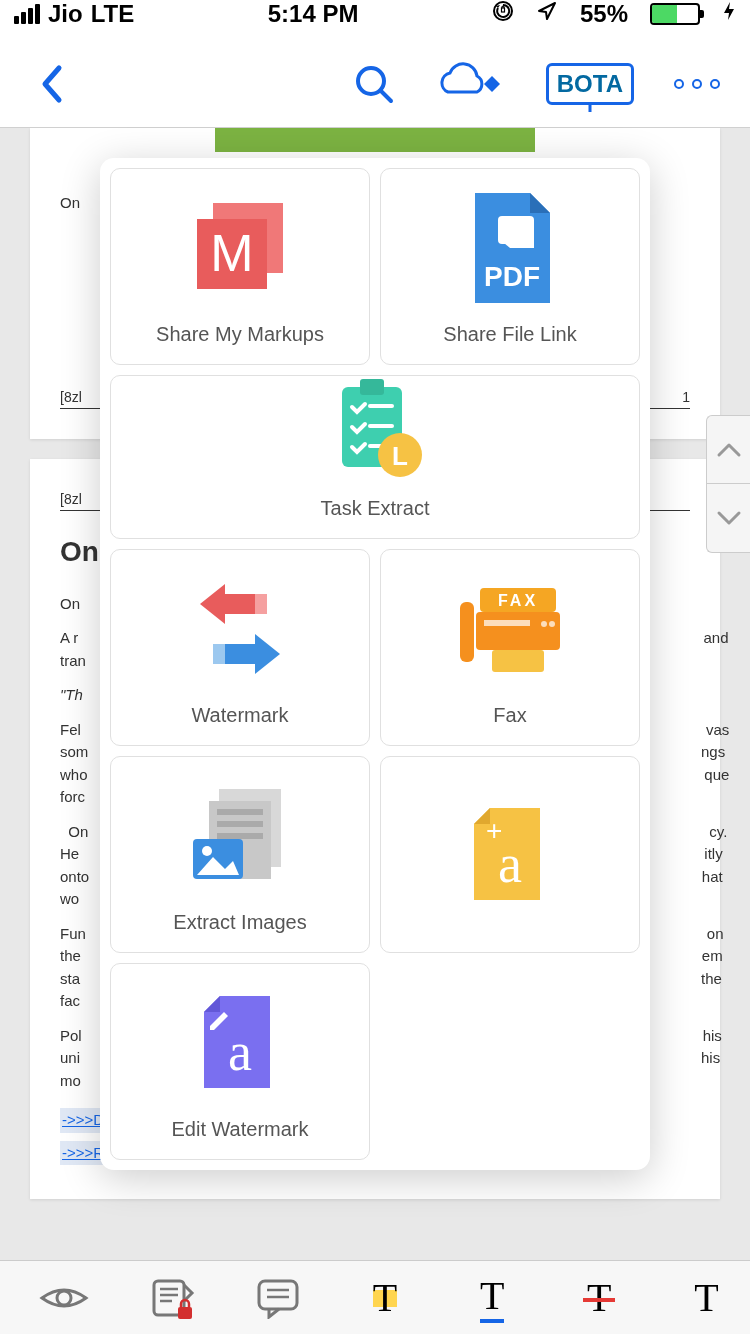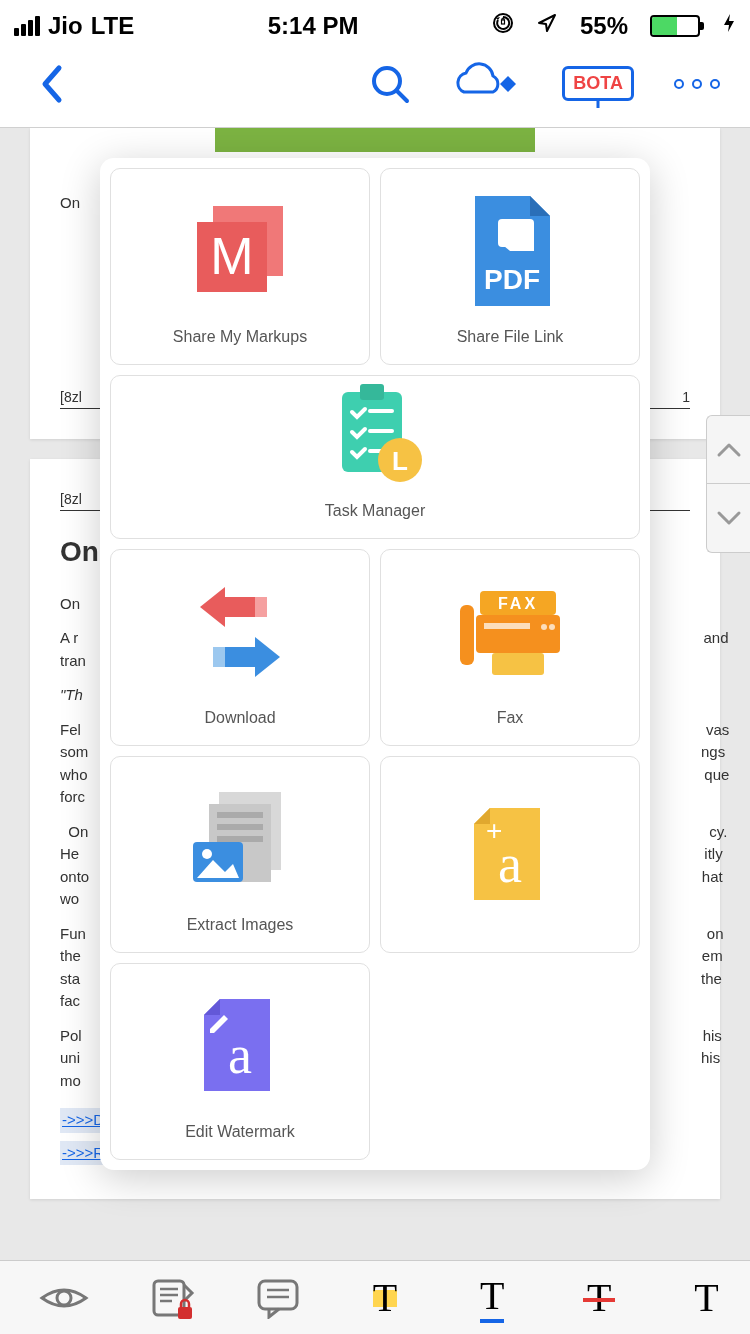--- a/index.html
+++ b/index.html
@@ -1,34 +1,34 @@
 <!DOCTYPE html>
 <html><head>
 <meta charset="utf-8">
 <style>
   * { box-sizing: border-box; margin: 0; padding: 0; }
   html, body { width: 750px; height: 1334px; font-family: -apple-system, Helvetica, Arial, sans-serif; background: #fff; overflow: hidden; }
   
   
-  .status-bar { height: 40px; display: flex; align-items: flex-end; justify-content: space-between; padding: 0 14px; font-size: 24px; font-weight: 600; color: #000; }
+  .status-bar { height: 40px; display: flex; align-items: flex-start; justify-content: space-between; padding: 0 14px; font-size: 24px; font-weight: 600; color: #000; }
   .status-left { display: flex; align-items: center; gap: 8px; }
   .status-right { display: flex; align-items: center; gap: 22px; }
   .signal-bars { display: flex; align-items: flex-end; gap: 2px; }
   .signal-bars span { width: 5px; background:#000; border-radius:1px; }
   .signal-bars span:nth-child(1){height:8px}.signal-bars span:nth-child(2){height:12px}.signal-bars span:nth-child(3){height:16px}.signal-bars span:nth-child(4){height:20px}
   .battery { width: 50px; height: 22px; border: 2px solid #000; border-radius: 4px; position: relative; display:flex; align-items:center; }
   .battery::after { content:''; position:absolute; right:-6px; top:5px; width:4px; height:8px; background:#000; border-radius:0 2px 2px 0;}
   .battery-fill { height: 100%; width: 55%; background: #4cd964; border-radius:2px 0 0 2px;}
   
   
   .nav-bar { height: 88px; display:flex; align-items:center; justify-content:space-between; padding: 0 30px; border-bottom:1px solid #d0d0d0;}
   .nav-left { flex:1; }
   .nav-right { display:flex; gap:40px; align-items:center;}
   .nav-icon { width:44px; height:44px; display:flex; align-items:center; justify-content:center;}
-  .bota { border:3px solid #1565e6; border-radius:6px; padding:4px 8px; font-size:18px; font-weight:600; color:#ef4444; position:relative;}
+  .bota { border:3px solid #1565e6; border-radius:6px; padding:4px 8px; font-size:24px; font-weight:600; color:#0369a1; position:relative;}
   .bota::after{content:'';position:absolute;width:3px;height:10px;background:#1565e6;bottom:-10px;left:50%;transform:translateX(-50%);}
   .dots { display:flex; gap:8px;}
   .dots span{width:10px;height:10px;border:2px solid #1565e6;border-radius:50%;}
   
   
   .doc-bg { position:absolute; top:128px; left:0; right:0; bottom:74px; background:#e8e8e8; overflow:hidden;}
   .page { background:#fff; margin:0 30px 20px; padding:30px; font-size:16px; color:#333; line-height:1.5; box-shadow:0 1px 3px rgba(0,0,0,.1);}
   .green-box { width:320px; height:24px; background:#7cb342; margin:-30px auto 40px;}
   .heading-row { border-bottom:1px solid #333; font-size:14px; margin-bottom:20px;}
   .doc-title { font-size:28px; font-weight:700; margin:20px 0;}
@@ -38,21 +38,21 @@
   
   .side-arrows { position:absolute; right:0; top:415px; width:44px; background:#f5f5f5; border:1px solid #ccc; border-right:none; border-radius:6px 0 0 6px;}
   .side-arrows div { height:68px; display:flex; align-items:center; justify-content:center; font-size:28px; color:#888;}
   .side-arrows div:first-child { border-bottom:1px solid #ccc;}
   
   
   .modal { position:absolute; top:158px; left:100px; right:100px; background:#fff; border-radius:14px; padding:10px; box-shadow:0 8px 40px rgba(0,0,0,.2);}
   .grid { display:grid; grid-template-columns:1fr 1fr; gap:10px;}
   .grid-item { border:1px solid #e0e0e0; border-radius:10px; display:flex; flex-direction:column; align-items:center; justify-content:flex-end; padding:18px 10px; height:197px;}
   .grid-item.full { grid-column:1/3; height:164px;}
-  .grid-label { font-size:16px; color:#555; margin-top:14px; text-align:center;}
+  .grid-label { font-size:20px; color:#555; margin-top:14px; text-align:center;}
   .icon-box { flex:1; display:flex; align-items:center; justify-content:center;}
   
   
   .toolbar { position:absolute; bottom:0; left:0; right:0; height:74px; background:#f7f7f7; border-top:1px solid #ccc; display:flex; align-items:center; justify-content:space-around; padding:0 10px;}
   .tool-btn { width:56px; height:56px; display:flex; align-items:center; justify-content:center;}
   .text-t { font-family:Georgia,serif; font-size:40px; font-weight:400; position:relative;}
   .t-hi { background:linear-gradient(to bottom, transparent 35%, #ffd54f 35%, #ffd54f 70%, transparent 70%);}
   .t-ul { border-bottom:4px solid #1565e6; padding-bottom:0;}
   .t-st::after { content:''; position:absolute; left:-4px; right:-4px; top:50%; height:4px; background:#e53935;}
 </style>
@@ -214,32 +214,32 @@
               <line x1="50" y1="33" x2="72" y2="33"></line>
             <path d="M32 54 l5 5 l8 -8"></path>
               <line x1="50" y1="53" x2="72" y2="53"></line>
             <path d="M32 74 l5 5 l8 -8"></path>
               <line x1="50" y1="73" x2="72" y2="73"></line>
           </g>
           <circle cx="80" cy="82" r="22" fill="#f6c244"></circle>
           <text x="80" y="92" font-size="26" fill="#fff" text-anchor="middle" font-weight="700" font-family="Arial">L</text>
         </svg>
       </div>
-      <div class="grid-label">Task Manager</div>
+      <div class="grid-label">Task Extract</div>
     </div>
     <div class="grid-item">
       <div class="icon-box">
         <svg width="110" height="110" viewBox="0 0 110 110">
           <path d="M70 20 L70 40 L40 40 L40 50 L15 30 L40 10 L40 20 Z" fill="#e85c5c"></path>
           <path d="M70 20 L70 40 L82 40 L82 20 Z" fill="#f5a0a0"></path>
           <path d="M40 70 L40 90 L70 90 L70 100 L95 80 L70 60 L70 70 Z" fill="#3b8ee0"></path>
           <path d="M40 70 L40 90 L28 90 L28 70 Z" fill="#9cc8ef"></path>
         </svg>
       </div>
-      <div class="grid-label">Download</div>
+      <div class="grid-label">Watermark</div>
     </div>
     <div class="grid-item">
       <div class="icon-box">
         <svg width="120" height="110" viewBox="0 0 120 110">
           <rect x="30" y="14" width="76" height="24" rx="4" fill="#f5a623"></rect>
           <text x="68" y="32" font-size="16" font-weight="700" fill="#fff" text-anchor="middle" font-family="Arial" letter-spacing="3">FAX</text>
           <rect x="26" y="38" width="84" height="38" rx="4" fill="#f5901e"></rect>
           <rect x="34" y="46" width="46" height="6" fill="#fff" opacity=".7"></rect>
           <circle cx="94" cy="50" r="3" fill="#fff" opacity=".7"></circle>
             <circle cx="102" cy="50" r="3" fill="#fff" opacity=".7"></circle>

